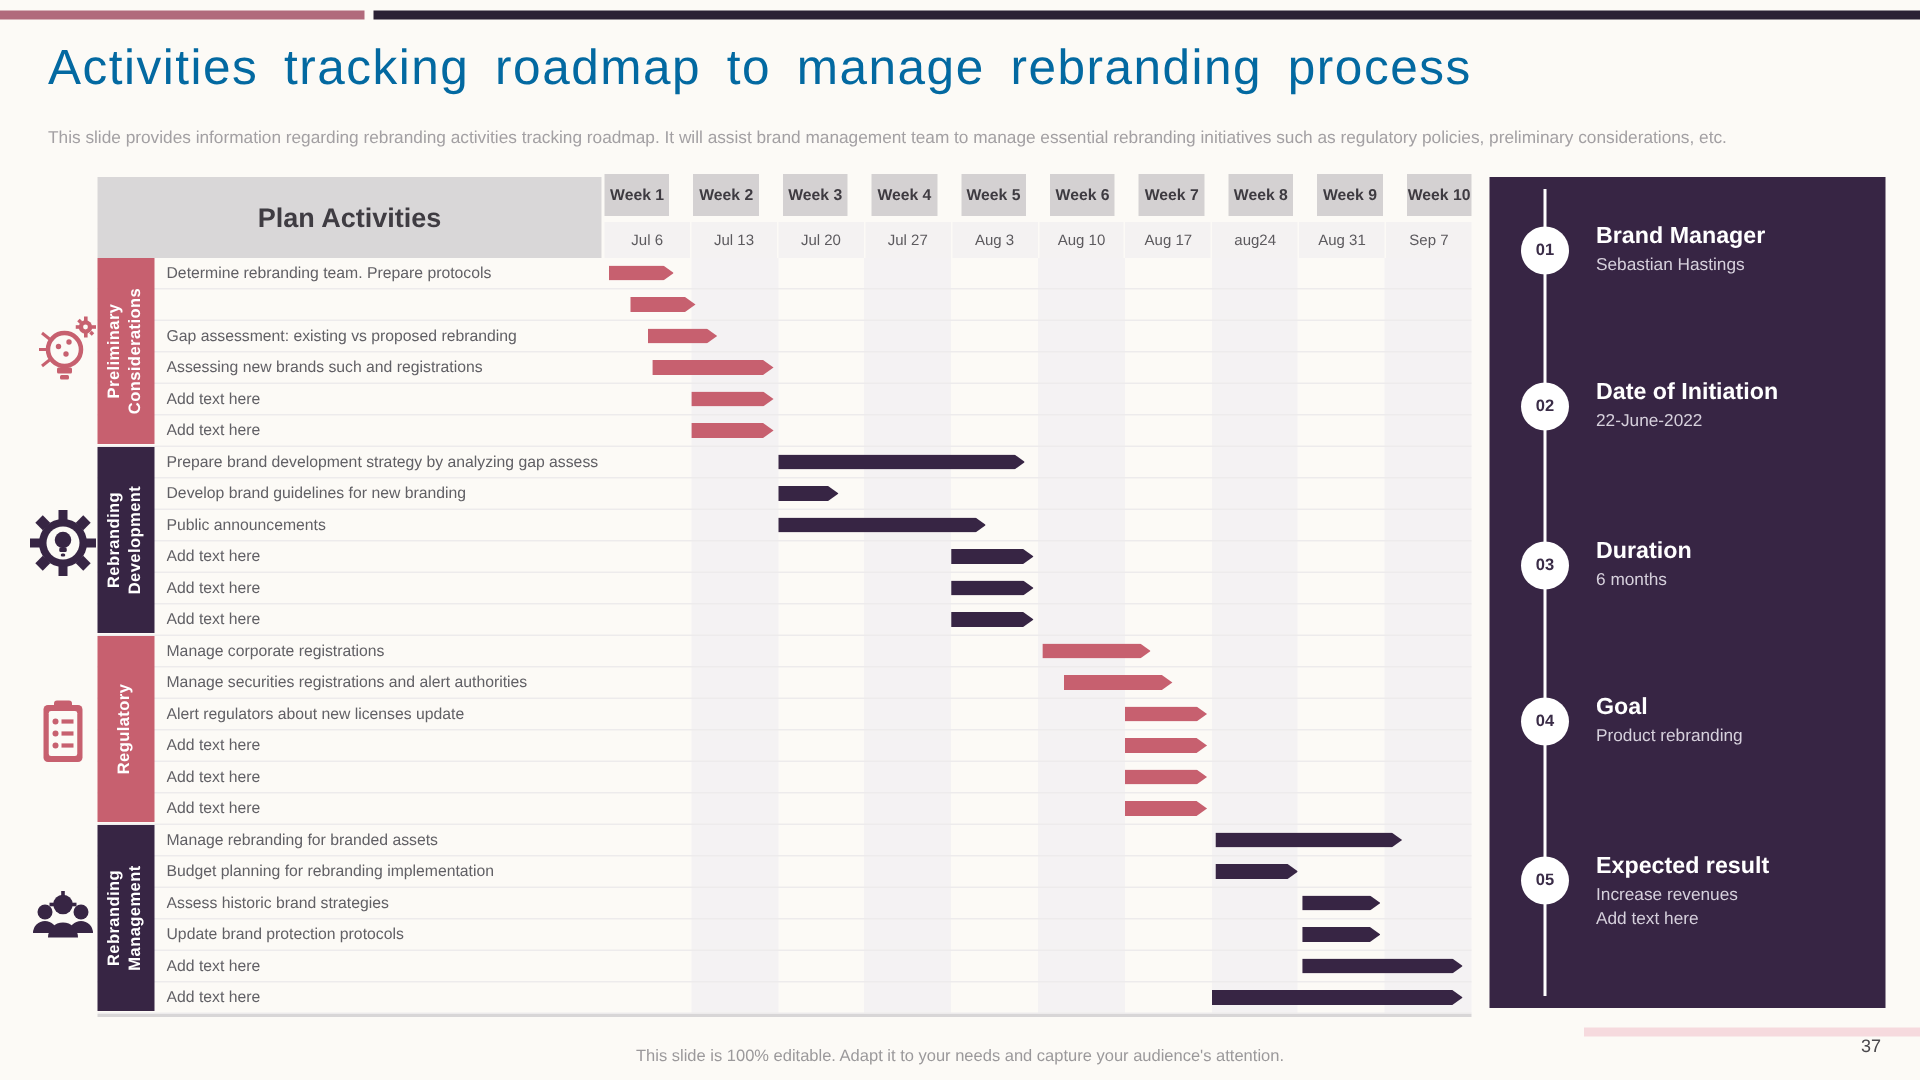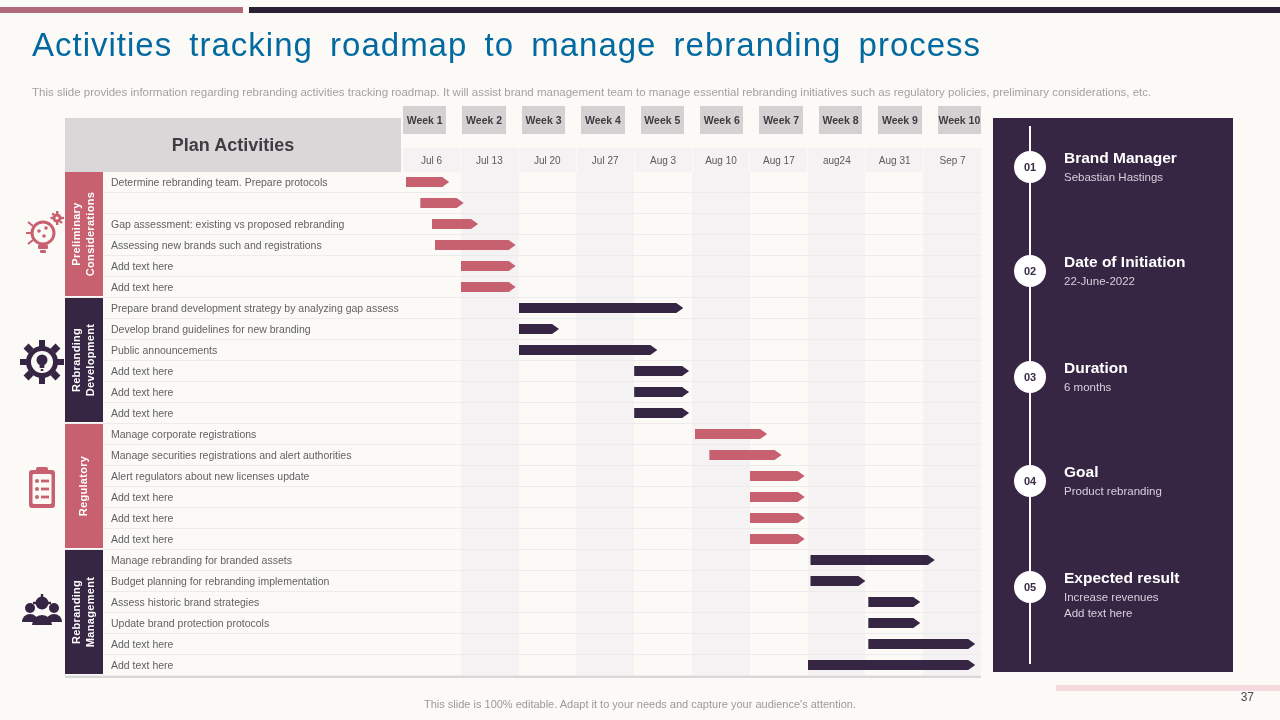--- a/index.html
+++ b/index.html
@@ -8,41 +8,41 @@
   
   .bar-rose{position:absolute;left:0;top:7px;width:243px;height:6px;background:var(--accent-rose);}
   .bar-dark{position:absolute;left:249px;top:7px;width:1031px;height:6px;background:var(--accent-dark);}
   
   .title{position:absolute;left:32px;top:26px;font-size:33px;color:#0369a1;
          letter-spacing:1px;word-spacing:7px;font-weight:400;}
   .subtitle{position:absolute;left:32px;top:86px;width:1180px;font-size:11.5px;color:#a3a0a3;}
   
   .plan-header{position:absolute;left:65px;top:118px;width:336px;height:54px;background:#d9d7d8;
                display:flex;align-items:center;justify-content:center;font-size:18px;font-weight:bold;color:#3f3c42;}
-  .week-row{position:absolute;left:403px;top:106px;width:578px;height:28px;display:flex;gap:16px;}
+  .week-row{position:absolute;left:403px;top:116px;width:578px;height:28px;display:flex;gap:16px;}
   .week-cell{flex:1;background:#d4d1d2;display:flex;align-items:center;justify-content:center;
              font-size:10.5px;font-weight:bold;color:#3e3b41;}
   .date-row{position:absolute;left:403px;top:148px;width:578px;height:24px;display:flex;gap:1px;}
   .date-cell{flex:1;background:#f4f2f2;display:flex;align-items:center;justify-content:center;
              font-size:10px;color:#5c5a5e;}
   
   .table-body{position:absolute;left:65px;top:172px;width:916px;height:504px;border-bottom:2px solid #d8d6d7;}
   .gantt-bg{position:absolute;left:338px;top:0;width:578px;height:504px;}
   .gantt-col{position:absolute;top:0;height:100%;}
   .task-row{position:absolute;left:0;width:916px;height:21px;border-bottom:1px solid #edebec;box-sizing:border-box;}
   .task-label{position:absolute;left:46px;top:0;width:288px;line-height:20px;font-size:10.5px;color:#616065;
               white-space:nowrap;overflow:hidden;}
   .gantt-bar{position:absolute;top:5px;height:10px;
              clip-path:polygon(0 0,calc(100% - 7px) 0,100% 50%,calc(100% - 7px) 100%,0 100%);}
   .group-label{position:absolute;left:0;width:38px;}
   .group-label .rot{position:absolute;left:50%;top:50%;width:120px;transform:translate(-50%,-50%) rotate(-90deg);
                     text-align:center;font-size:11px;font-weight:bold;color:#ffffff;line-height:1.25;letter-spacing:.3px;}
   .group-icon{position:absolute;}
   
-  .sidebar{position:absolute;left:993px;top:118px;width:240px;height:554px;background:var(--dark);}
+  .sidebar{position:absolute;left:993px;top:118px;width:264px;height:554px;background:var(--dark);}
   .timeline{position:absolute;left:36px;top:8px;bottom:8px;width:2px;background:#ffffff;}
   .tl-circle{position:absolute;left:21px;width:32px;height:32px;border-radius:50%;background:#ffffff;
              display:flex;align-items:center;justify-content:center;font-size:11px;font-weight:bold;color:#3a2c47;}
   .tl-text{position:absolute;left:71px;}
   .tl-title{font-size:15.5px;font-weight:bold;color:#ffffff;}
   .tl-line{font-size:11.5px;color:#d6d0dc;margin-top:4px;}
   
   .footer-note{position:absolute;left:0;top:698px;width:1280px;text-align:center;font-size:11px;color:#9b999b;}
   .page-number{position:absolute;right:26px;top:690px;font-size:12px;color:#4a484c;}
   .corner-strip{position:absolute;left:1056px;top:685px;width:224px;height:6px;background:#f6dade;}

